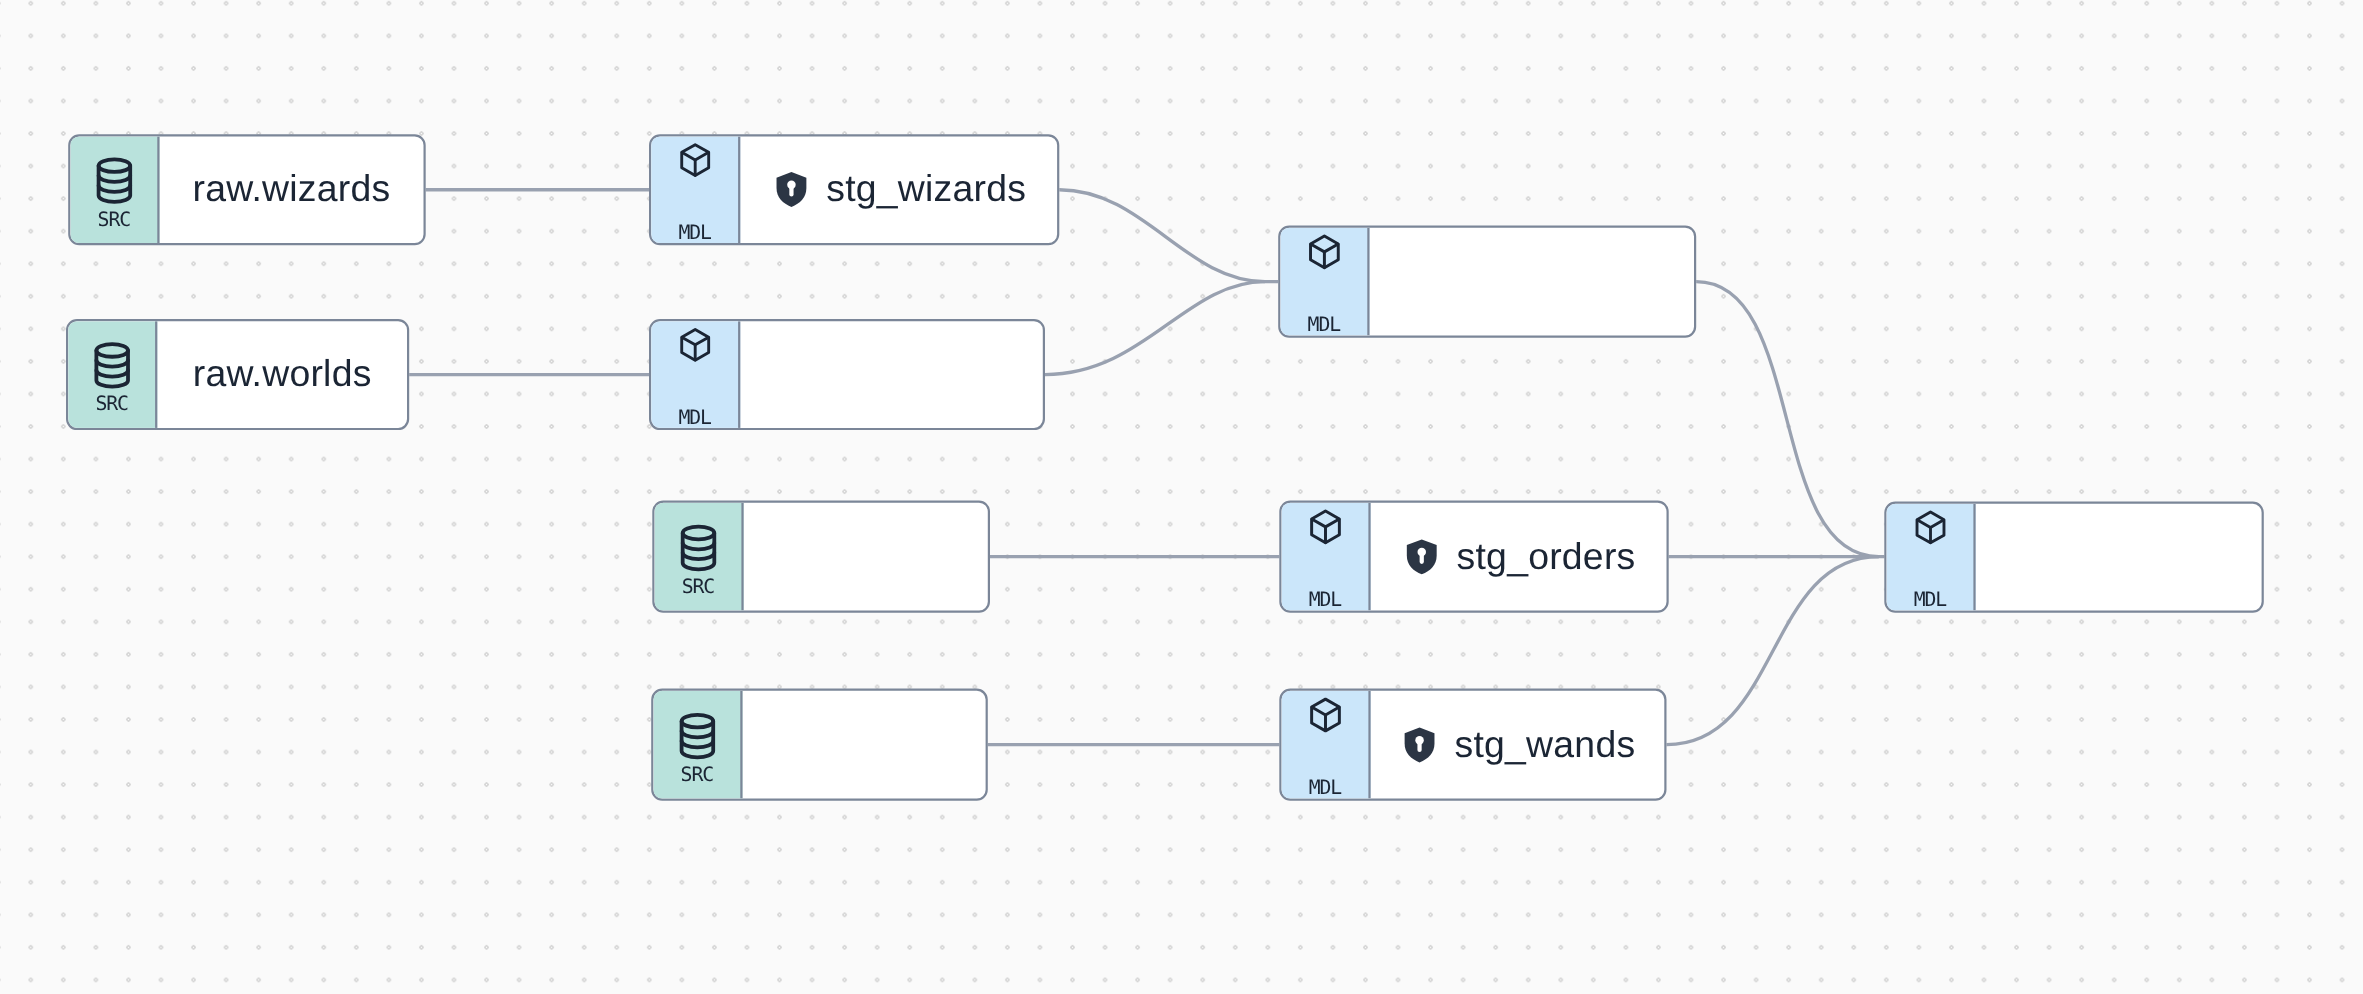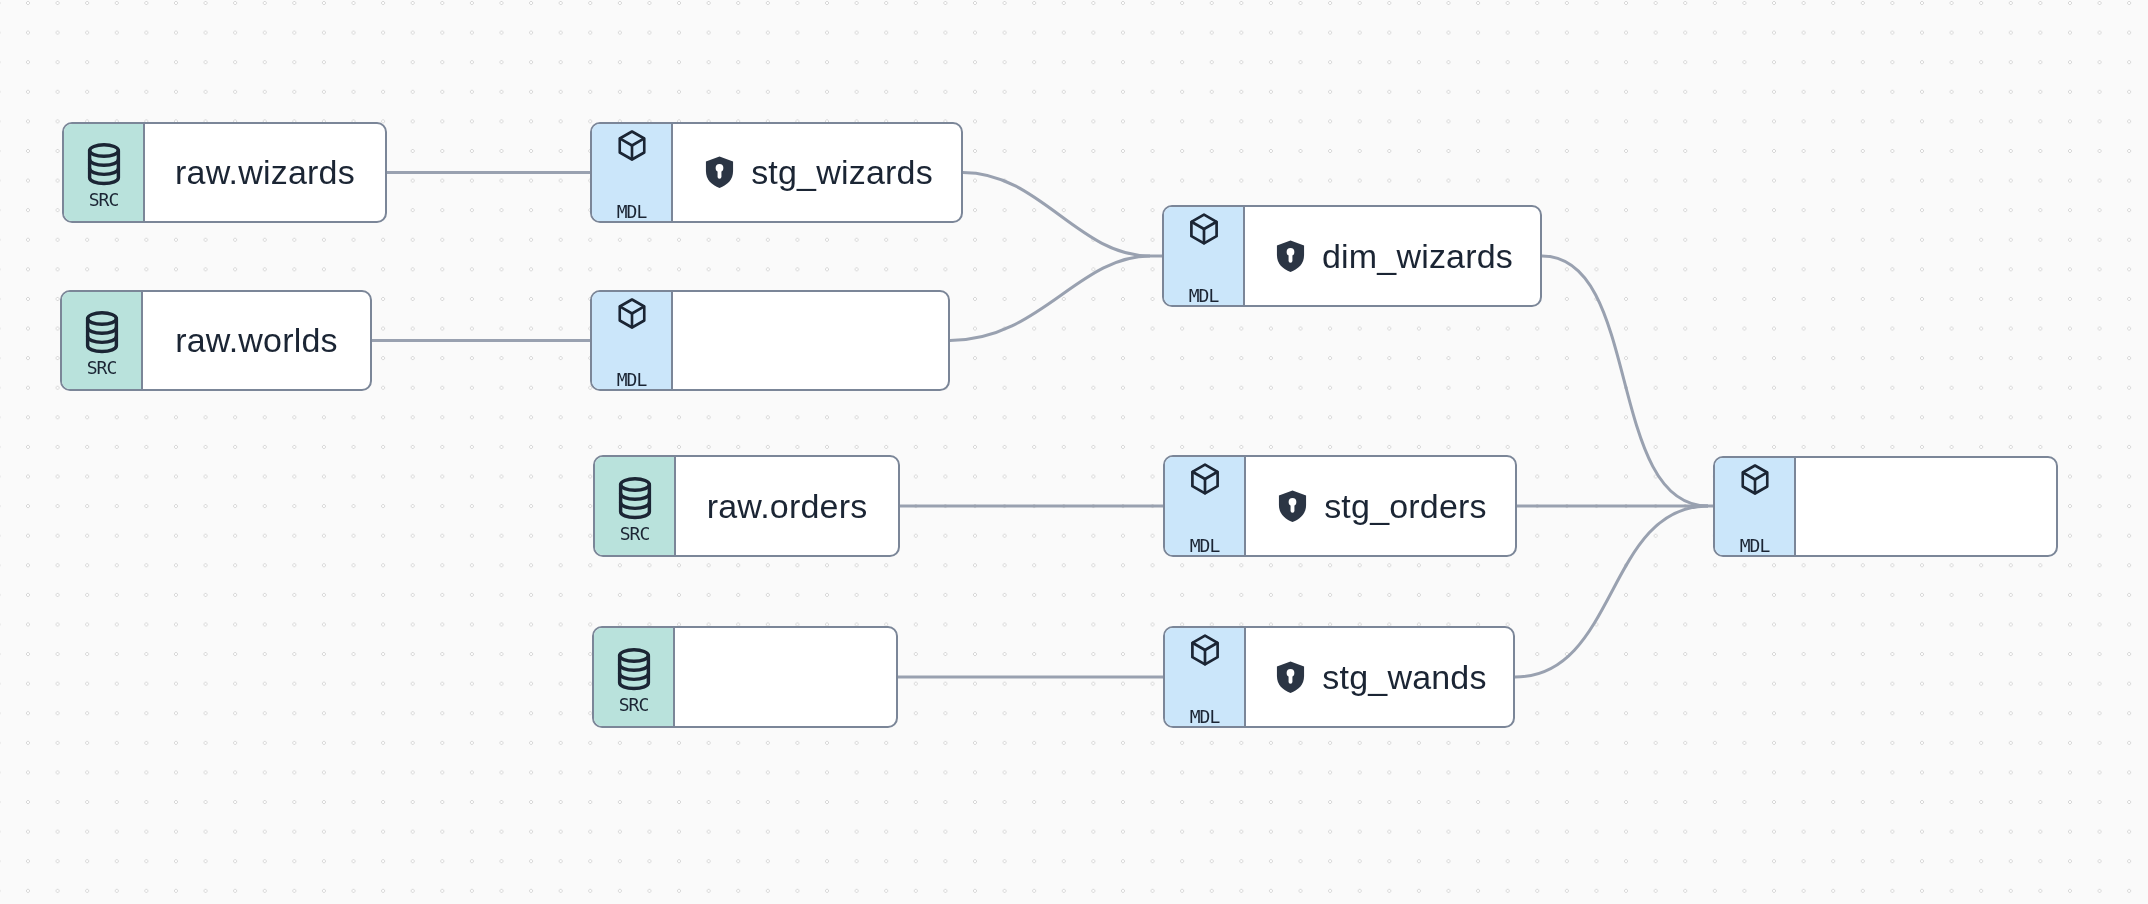--- a/index.html
+++ b/index.html
@@ -160,75 +160,66 @@
   </div>
 </div>
 
 <div class="node" style="left:1162px;top:205px;width:380px;height:102px;">
   <div class="badge mdl">
     <svg class="type-icon" viewBox="0 0 24 24">
         <use href="#icon-cube"></use>
       </svg>
     <span class="type-text">MDL</span>
   </div>
+</div>
+
+<div class="node" style="left:593px;top:455px;width:307px;height:102px;">
+  <div class="badge src">
+    <svg class="type-icon" viewBox="0 0 24 24">
+        <use href="#icon-database"></use>
+      </svg>
+    <span class="type-text">SRC</span>
+  </div>
+</div>
+
+<div class="node" style="left:1163px;top:455px;width:354px;height:102px;">
+  <div class="badge mdl">
+    <svg class="type-icon" viewBox="0 0 24 24">
+        <use href="#icon-cube"></use>
+      </svg>
+    <span class="type-text">MDL</span>
+  </div>
   <div class="body">
     <svg class="shield" viewBox="0 0 24 24">
         <use href="#icon-shield-lock"></use>
       </svg>
-    <span class="label">dim_wizards</span>
-  </div>
-</div>
-
-<div class="node" style="left:593px;top:455px;width:307px;height:102px;">
-  <div class="badge src">
-    <svg class="type-icon" viewBox="0 0 24 24">
-        <use href="#icon-database"></use>
-      </svg>
-    <span class="type-text">SRC</span>
-  </div>
-  <div class="body">
-    <span class="label">raw.orders</span>
-  </div>
-</div>
-
-<div class="node" style="left:1163px;top:455px;width:354px;height:102px;">
+    <span class="label">stg_orders</span>
+  </div>
+</div>
+
+<div class="node" style="left:592px;top:626px;width:306px;height:102px;">
+  <div class="badge src">
+    <svg class="type-icon" viewBox="0 0 24 24">
+        <use href="#icon-database"></use>
+      </svg>
+    <span class="type-text">SRC</span>
+  </div>
+</div>
+
+<div class="node" style="left:1163px;top:626px;width:352px;height:102px;">
   <div class="badge mdl">
     <svg class="type-icon" viewBox="0 0 24 24">
         <use href="#icon-cube"></use>
       </svg>
     <span class="type-text">MDL</span>
   </div>
   <div class="body">
     <svg class="shield" viewBox="0 0 24 24">
         <use href="#icon-shield-lock"></use>
       </svg>
-    <span class="label">stg_orders</span>
-  </div>
-</div>
-
-<div class="node" style="left:592px;top:626px;width:306px;height:102px;">
-  <div class="badge src">
-    <svg class="type-icon" viewBox="0 0 24 24">
-        <use href="#icon-database"></use>
-      </svg>
-    <span class="type-text">SRC</span>
-  </div>
-</div>
-
-<div class="node" style="left:1163px;top:626px;width:352px;height:102px;">
-  <div class="badge mdl">
-    <svg class="type-icon" viewBox="0 0 24 24">
-        <use href="#icon-cube"></use>
-      </svg>
-    <span class="type-text">MDL</span>
-  </div>
-  <div class="body">
-    <svg class="shield" viewBox="0 0 24 24">
-        <use href="#icon-shield-lock"></use>
-      </svg>
     <span class="label">stg_wands</span>
   </div>
 </div>
 
 <div class="node" style="left:1713px;top:456px;width:345px;height:101px;">
   <div class="badge mdl">
     <svg class="type-icon" viewBox="0 0 24 24">
         <use href="#icon-cube"></use>
       </svg>
     <span class="type-text">MDL</span>

